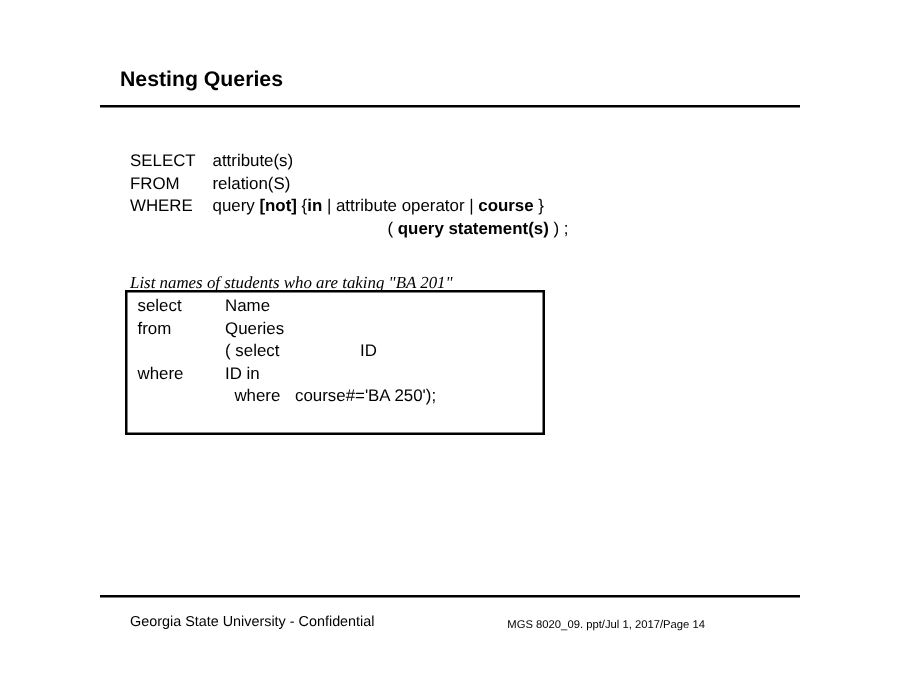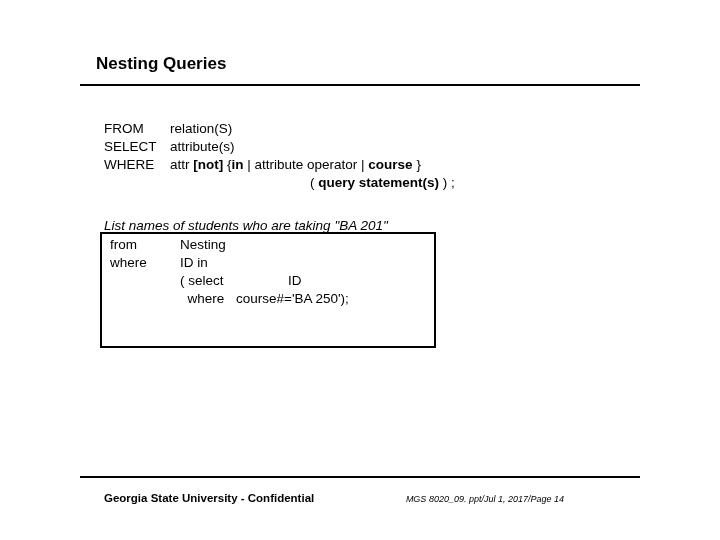--- a/index.html
+++ b/index.html
@@ -41,20 +41,21 @@
   }
   .syntax .row { display: block; }
   .kw { display: inline-block; width: 66px; }
   .query-indent { padding-left: 206px; }
   .prompt-italic {
     position: absolute;
     left: 104px;
     top: 218px;
     font-size: 13.5px;
     font-style: italic;
+    font-family: Liberation Serif, serif;
   }
   .example-box {
     position: absolute;
     left: 100px;
     top: 232px;
     width: 336px;
     height: 116px;
     border: 2.5px solid #000;
     box-sizing: border-box;
   }
@@ -74,66 +75,68 @@
     left: 80px;
     top: 476px;
     width: 560px;
     border-top: 2px solid #000;
   }
   .footer-left {
     position: absolute;
     left: 104px;
     top: 492px;
     font-size: 11.5px;
-    font-weight: bold;
+    font-weight: normal;
   }
   .footer-right {
     position: absolute;
     right: 80px;
     top: 494px;
     font-size: 9px;
-    font-style: italic;
   }
 </style>
 </head>
 <body>
 
 <div class="slide">
 
   <div class="title">Nesting Queries</div>
   <div class="hr-top"></div>
 
   <div class="syntax">
     <span class="row">
+      <span class="kw">SELECT</span><span>attribute(s)</span>
+    </span>
+    <span class="row">
       <span class="kw">FROM</span><span>relation(S)</span>
     </span>
     <span class="row">
-      <span class="kw">SELECT</span><span>attribute(s)</span>
-    </span>
-    <span class="row">
-      <span class="kw">WHERE</span><span>attr </span><b>[not]</b><span> {</span><b>in</b><span> | attribute operator | </span><b>course</b><span> }</span>
+      <span class="kw">WHERE</span><span>query </span><b>[not]</b><span> {</span><b>in</b><span> | attribute operator | </span><b>course</b><span> }</span>
     </span>
     <span class="row query-indent">
       <span>( </span><b>query statement(s)</b><span> ) ;</span>
     </span>
   </div>
 
   <div class="prompt-italic">List names of students who are taking "BA 201"</div>
 
   <div class="example-box"></div>
 
   <div class="example">
     <div class="erow">
-      <span class="ekw">from</span><span>Nesting</span>
+      <span class="ekw">select</span><span>Name</span>
+    </div>
+    <div class="erow">
+      <span class="ekw">from</span><span>Queries</span>
+    </div>
+    <div class="erow">
+      <span class="sub-indent"></span><span class="sub-kw">( select</span><span>ID</span>
     </div>
     <div class="erow">
       <span class="ekw">where</span><span>ID in</span>
-    </div>
-    <div class="erow">
-      <span class="sub-indent"></span><span class="sub-kw">( select</span><span>ID</span>
     </div>
     <div class="erow">
       <span class="sub-indent"></span><span class="sub-kw" style="white-space:pre; width:56px;">  where</span><span>course#='BA 250');</span>
     </div>
   </div>
 
   <div class="hr-bot"></div>
   <div class="footer-left">Georgia State University - Confidential</div>
   <div class="footer-right">MGS 8020_09. ppt/Jul 1, 2017/Page 14</div>
 

